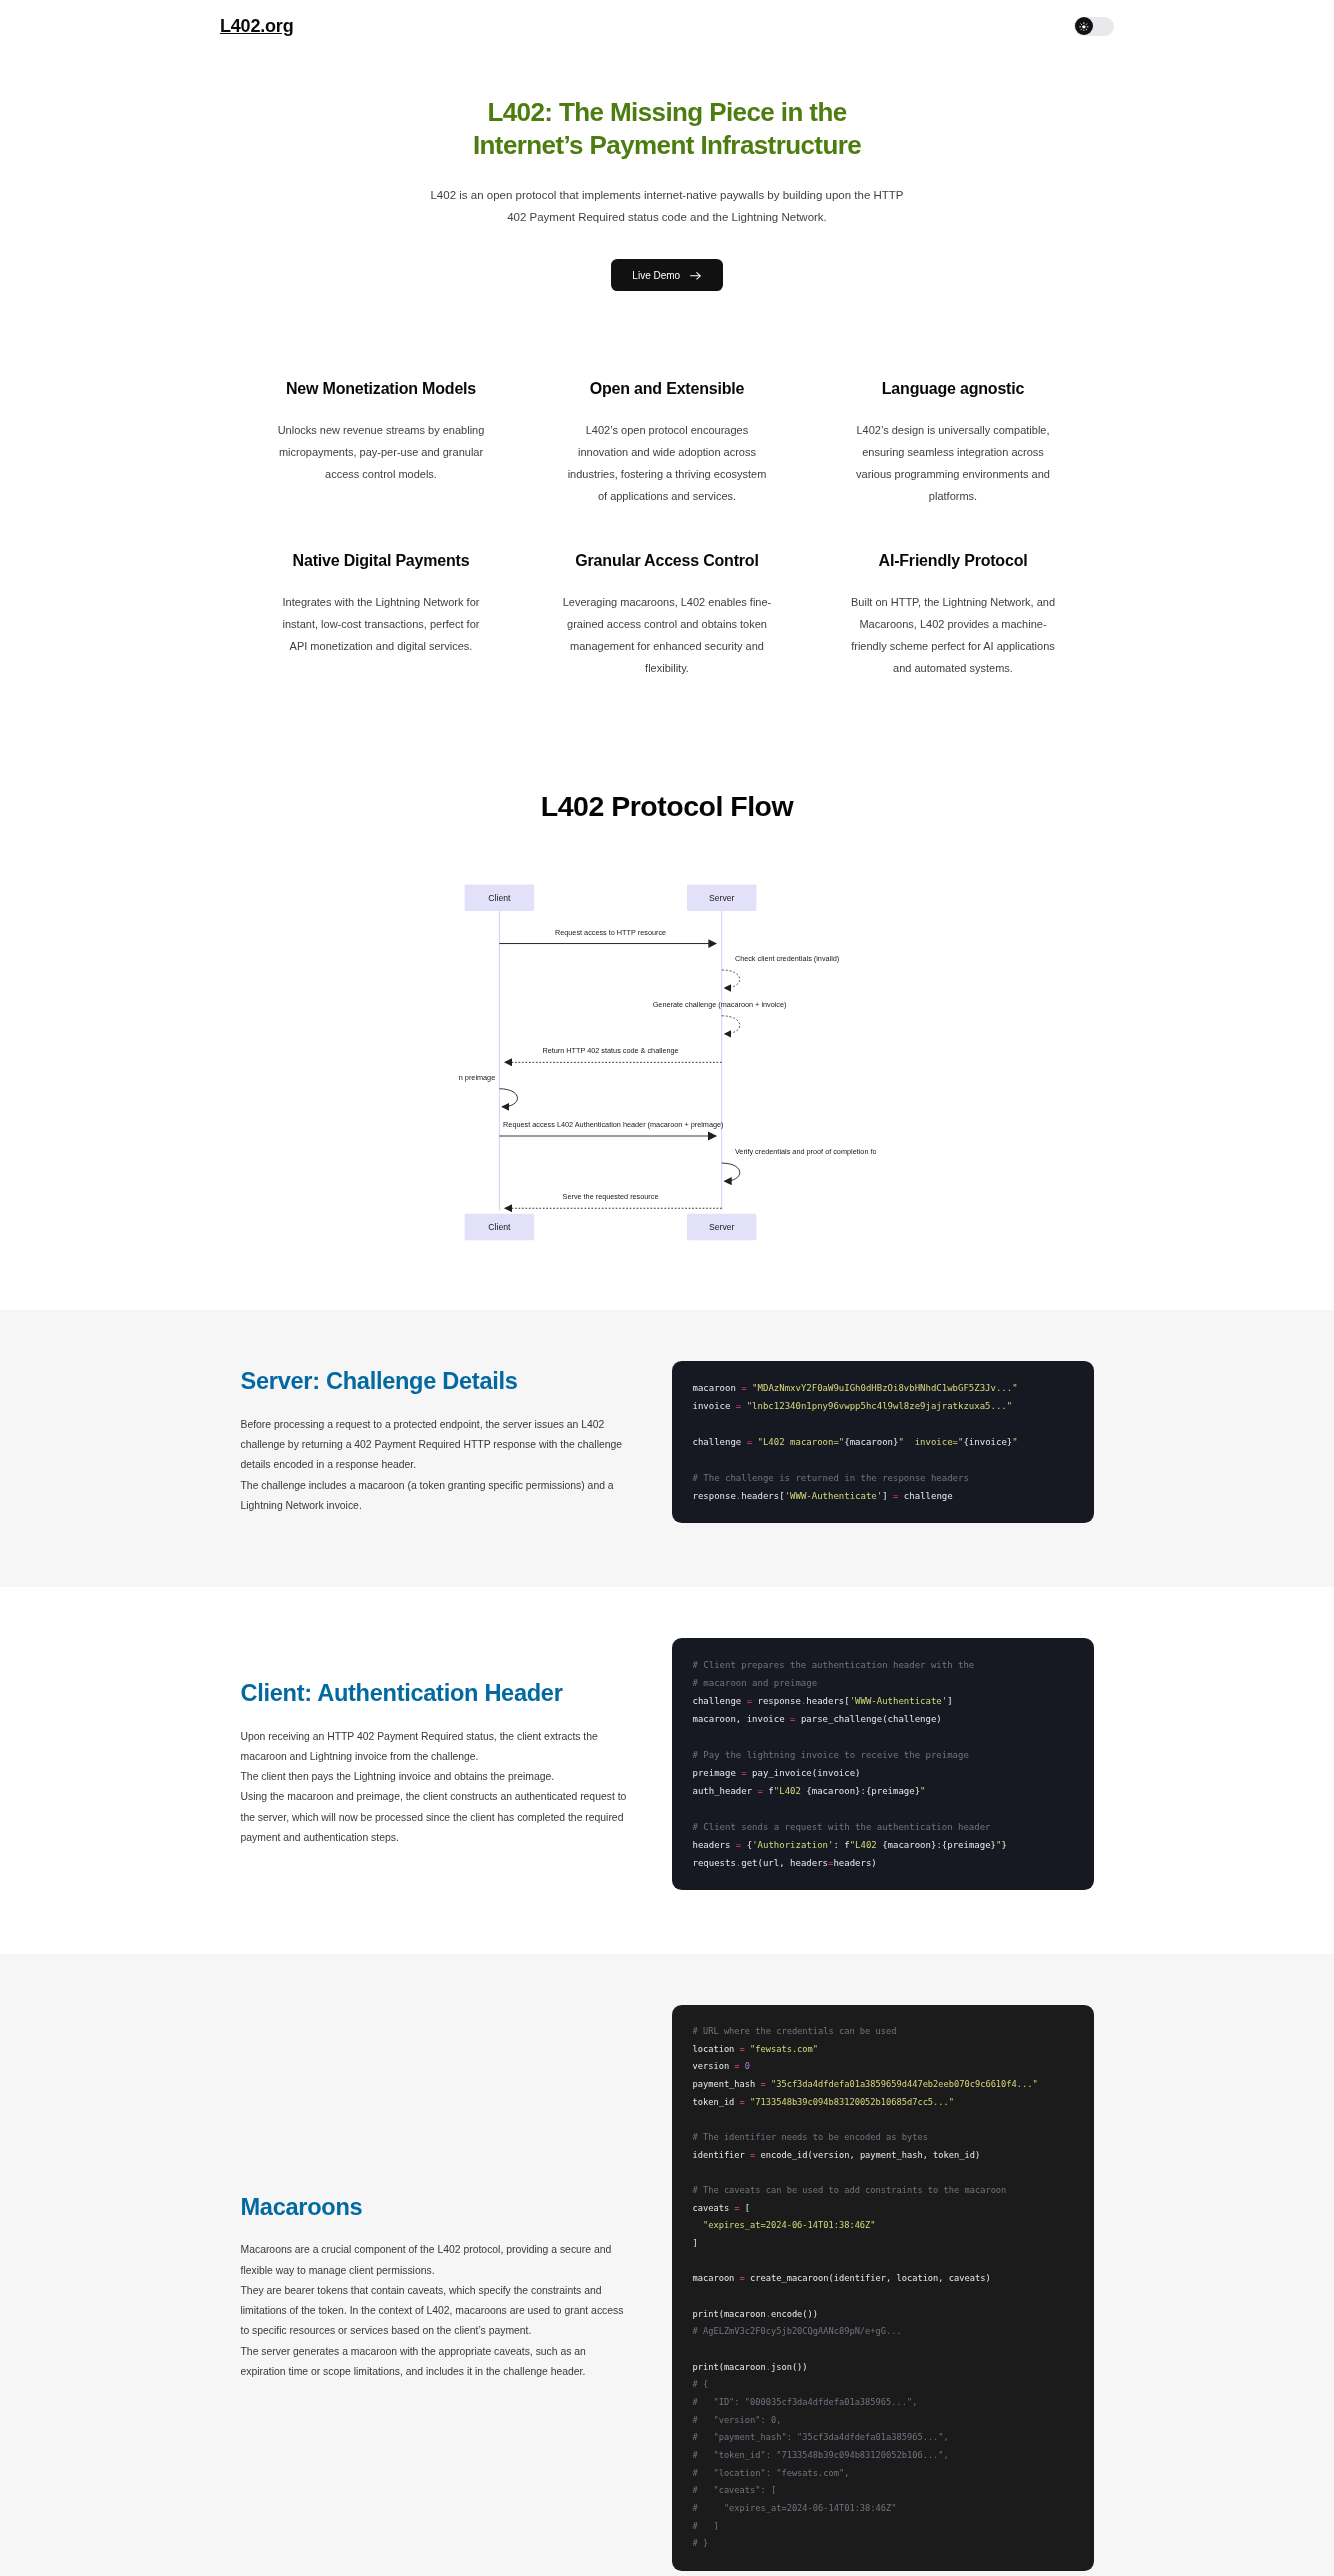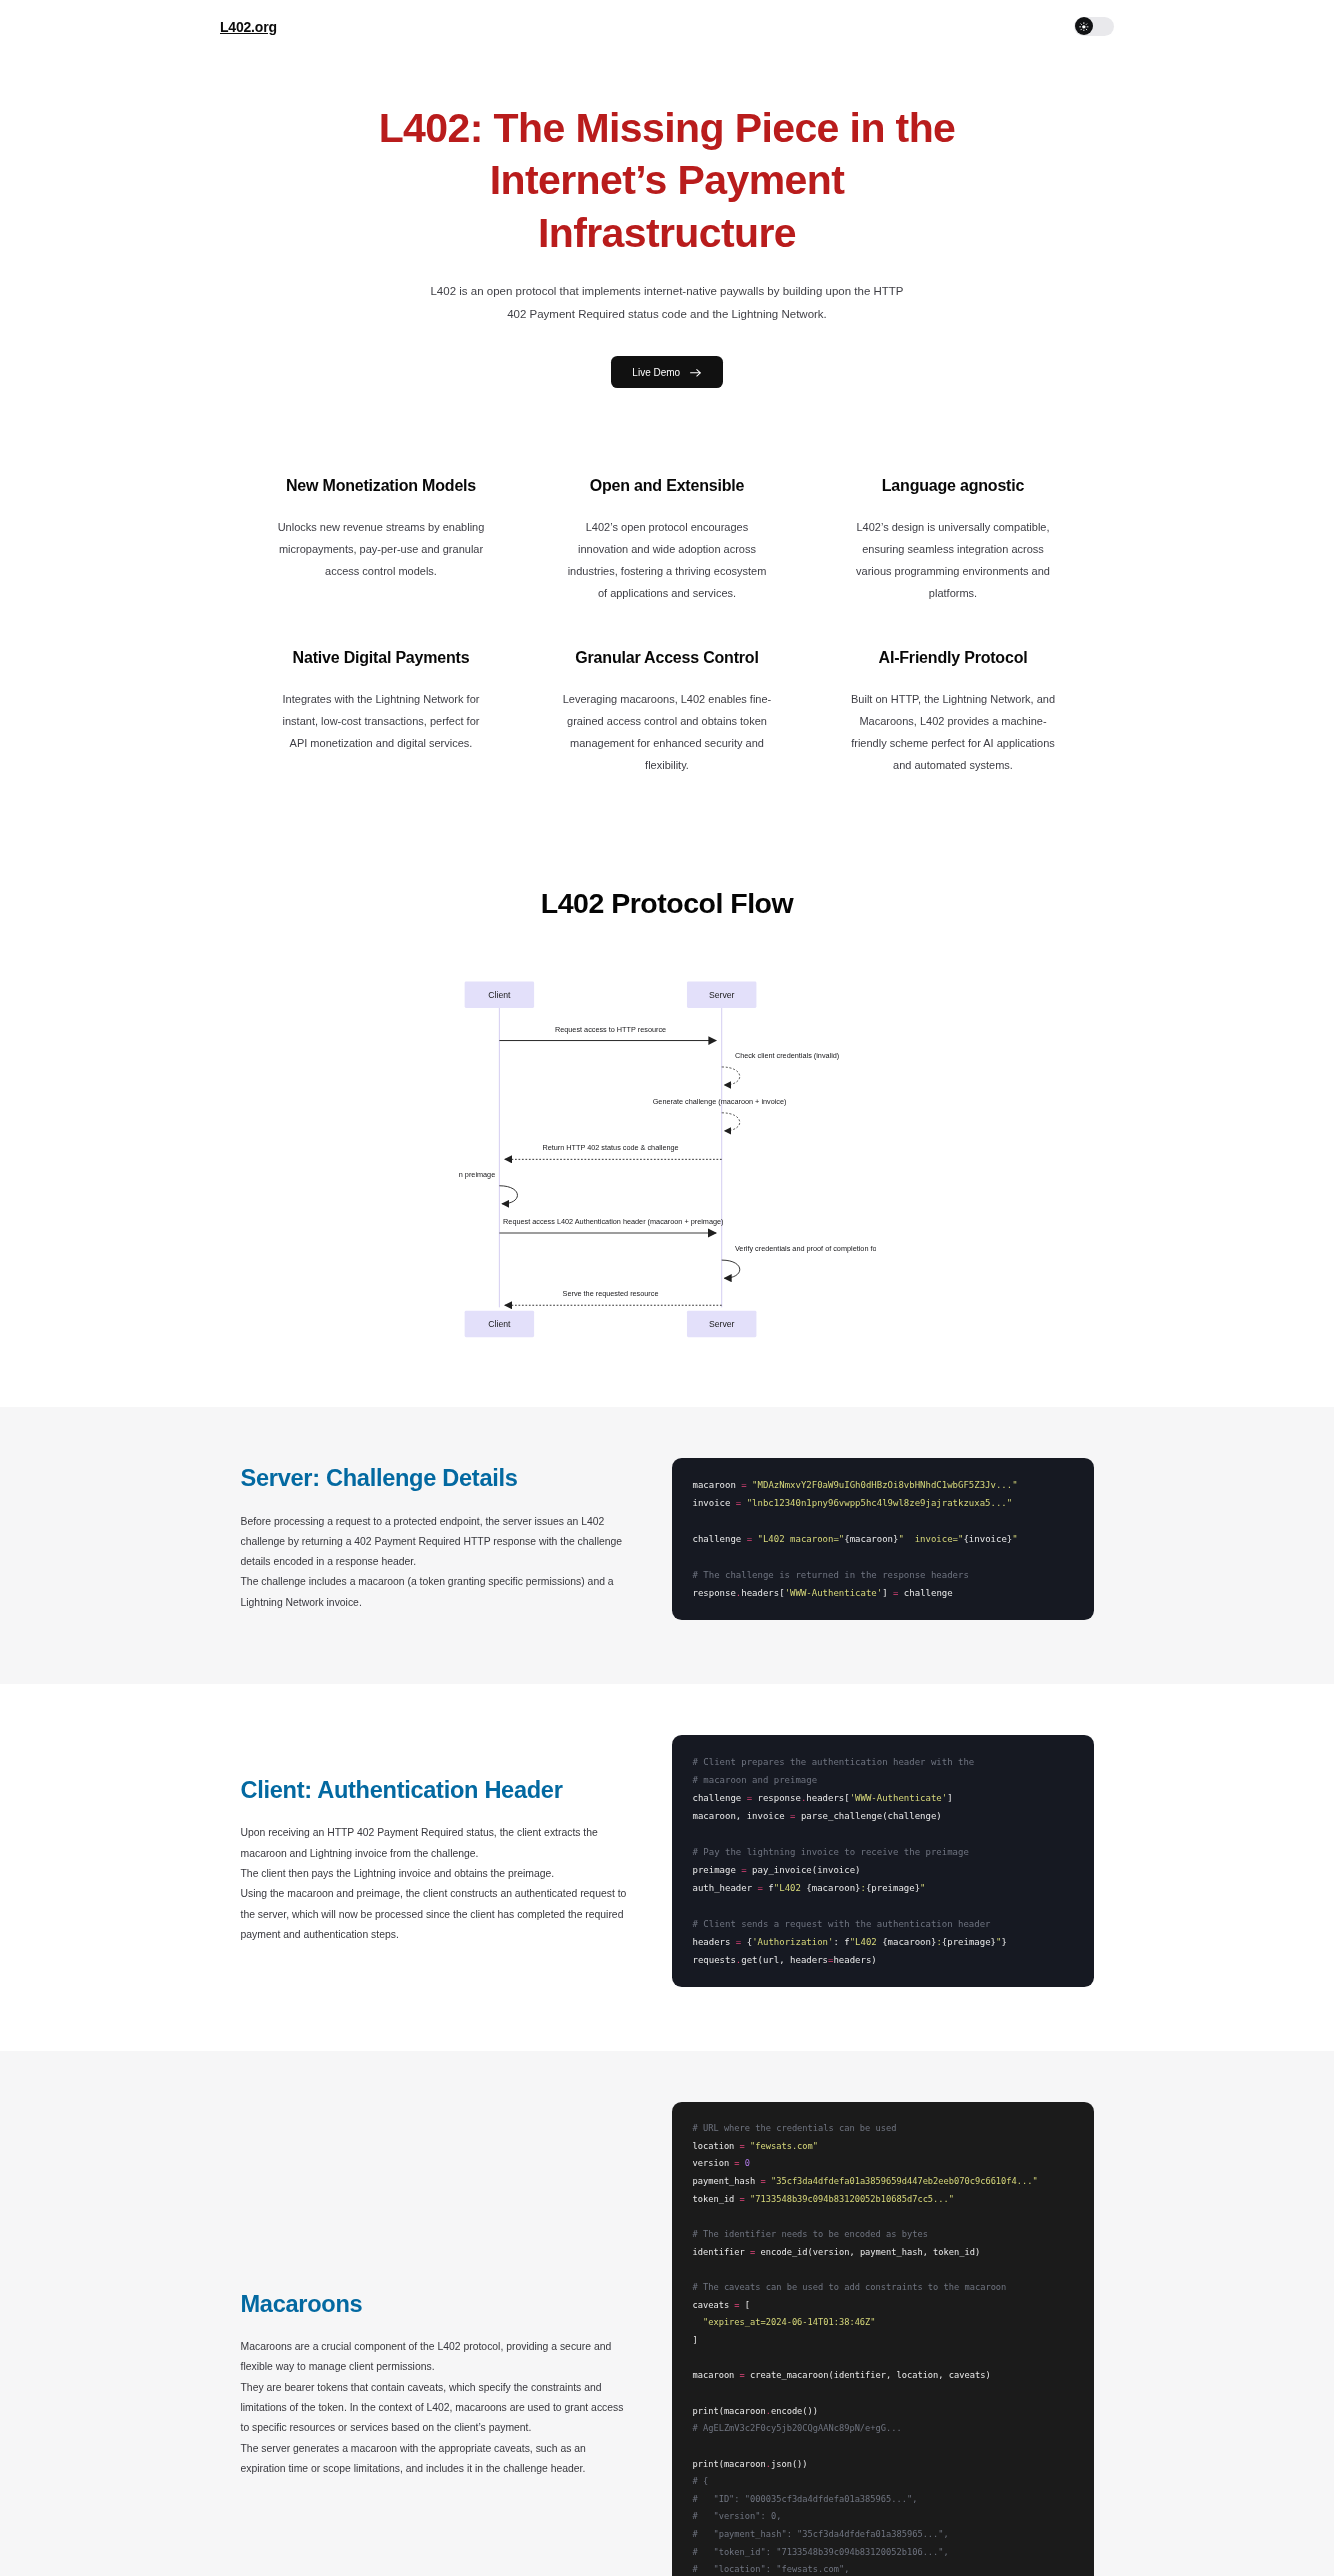--- a/index.html
+++ b/index.html
@@ -15,21 +15,21 @@
   
   .navbar {
     height: 53px;
     display: flex;
     align-items: center;
     justify-content: space-between;
     padding: 0 220px 0 220px;
     background: #ffffff;
   }
   .brand {
-    font-size: 14px;
+    font-size: 18px;
     font-weight: 700;
     letter-spacing: -0.2px;
     color: #0c0c0c;
   }
   .theme-toggle {
     width: 40px;
     height: 19.5px;
     border-radius: 694px;
     background: #e9e9ec;
     position: relative;
@@ -51,27 +51,27 @@
     justify-content: center;
   }
   .sun-svg { display:block; }
 
   
   .hero {
     text-align: center;
     padding: 33px 0 7px;
   }
   .hero h1 {
-    font-size: 41px;
+    font-size: 26px;
     line-height: 1.28;
     font-weight: 800;
     letter-spacing: -0.6px;
-    color: #b91c1c;
+    color: #4d7c0f;
     max-width: 584px;
-    margin: 16px auto;
+    margin: 10px auto;
   }
   .hero p {
     margin: 21px auto 0;
     max-width: 486px;
     font-size: 11.5px;
     line-height: 1.95;
     color: #3f3f45;
   }
   .demo-wrap { margin-top: 31px; display:flex; justify-content:center; }
   .demo-btn {

